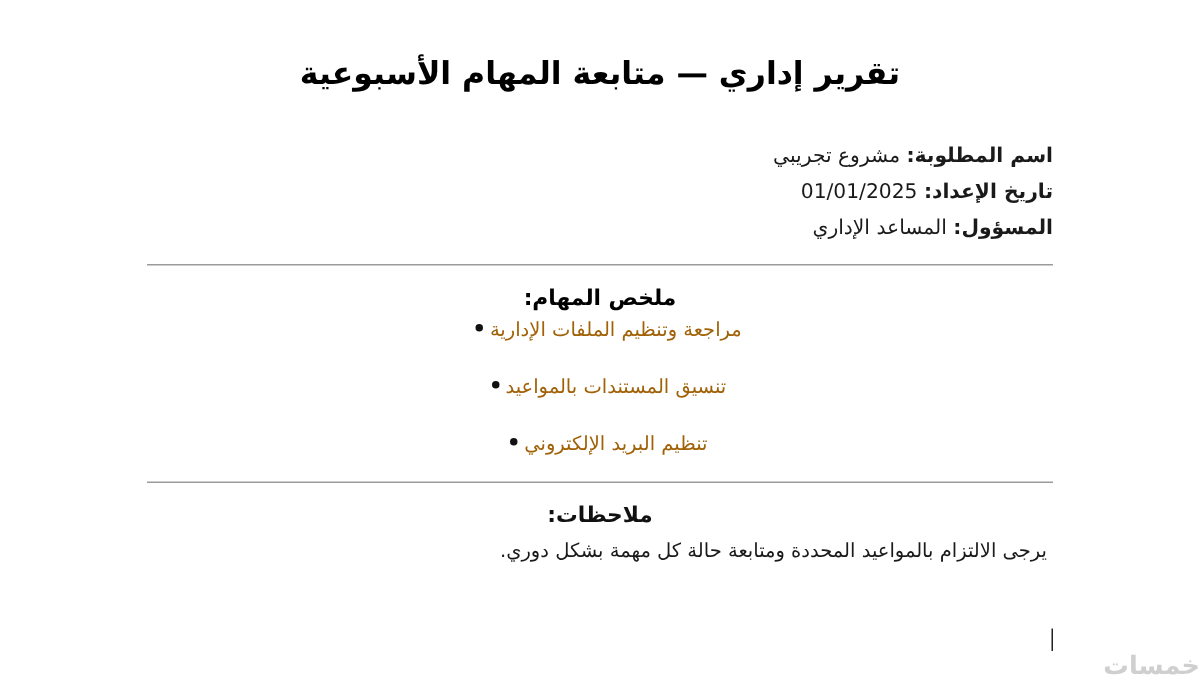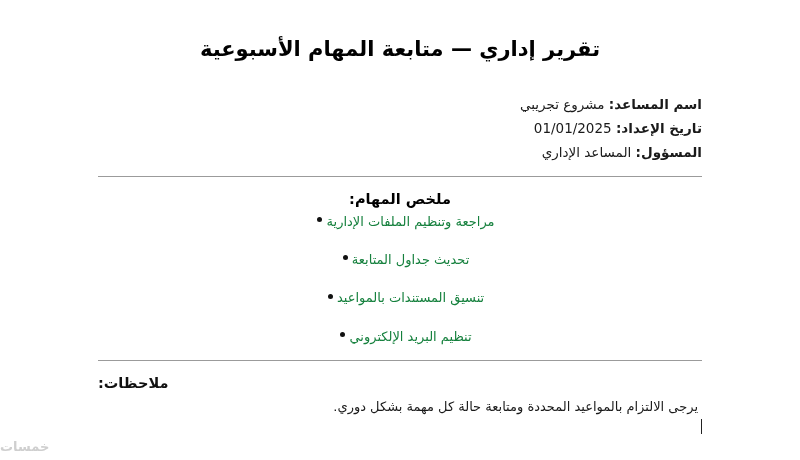--- a/index.html
+++ b/index.html
@@ -66,21 +66,21 @@
     margin: 6px 0 0 0;
     padding: 0;
   }
   .task-item {
     display: block;
     font-size: 13px;
     line-height: 1.2;
     margin: 0 0 22px 0;
     text-align: center;
     position: relative;
-    color: #15803d;
+    color: #a16207;
   }
   .task-item:last-child {
     margin-bottom: 16px;
   }
   .bullet {
     display: inline-block;
     width: 5px;
     height: 5px;
     background: #111;
     border-radius: 50%;
@@ -90,21 +90,21 @@
     top: -2px;
   }
   .task-text {
     display: inline-block;
     vertical-align: middle;
   }
   .notes-title {
     font-size: 14.5px;
     font-weight: bold;
     margin: 14px 0 6px 0;
-    text-align: left;
+    text-align: center;
   }
   .notes-text {
     font-size: 13px;
     text-align: right;
     line-height: 1.5;
     color: #1a1a1a;
     margin: 4px;
   }
   .cursor-mark {
     position: absolute;
@@ -112,62 +112,58 @@
     bottom: 26px;
     width: 1px;
     height: 15px;
     background: #222;
   }
   .watermark {
     position: absolute;
     left: 0;
     right: 0;
     bottom: 6px;
-    text-align: left;
-    font-size: 13px;
+    text-align: right;
+    font-size: 17px;
     font-weight: bold;
     color: #cfcfcf;
     letter-spacing: 1px;
     user-select: none;
     pointer-events: none;
   }
 </style>
 </head>
 <body>
 
 <div class="page">
 
   <h1 class="doc-title">تقرير إداري — متابعة المهام الأسبوعية</h1>
 
   <div class="meta-block">
     <div class="meta-row">
-      <span class="meta-label">اسم المساعد:</span>
+      <span class="meta-label">اسم المطلوبة:</span>
       <span class="meta-value">مشروع تجريبي</span>
     </div>
     <div class="meta-row">
       <span class="meta-label">تاريخ الإعداد:</span>
       <span class="meta-value">01/01/2025</span>
     </div>
     <div class="meta-row">
       <span class="meta-label">المسؤول:</span>
       <span class="meta-value">المساعد الإداري</span>
     </div>
   </div>
 
   <hr class="rule">
 
   <h2 class="section-title">ملخص المهام:</h2>
 
   <ul class="task-list">
     <li class="task-item">
       <span class="task-text">مراجعة وتنظيم الملفات الإدارية</span>
-      <span class="bullet"></span>
-    </li>
-    <li class="task-item">
-      <span class="task-text">تحديث جداول المتابعة</span>
       <span class="bullet"></span>
     </li>
     <li class="task-item">
       <span class="task-text">تنسيق المستندات بالمواعيد</span>
       <span class="bullet"></span>
     </li>
     <li class="task-item">
       <span class="task-text">تنظيم البريد الإلكتروني</span>
       <span class="bullet"></span>
     </li>

